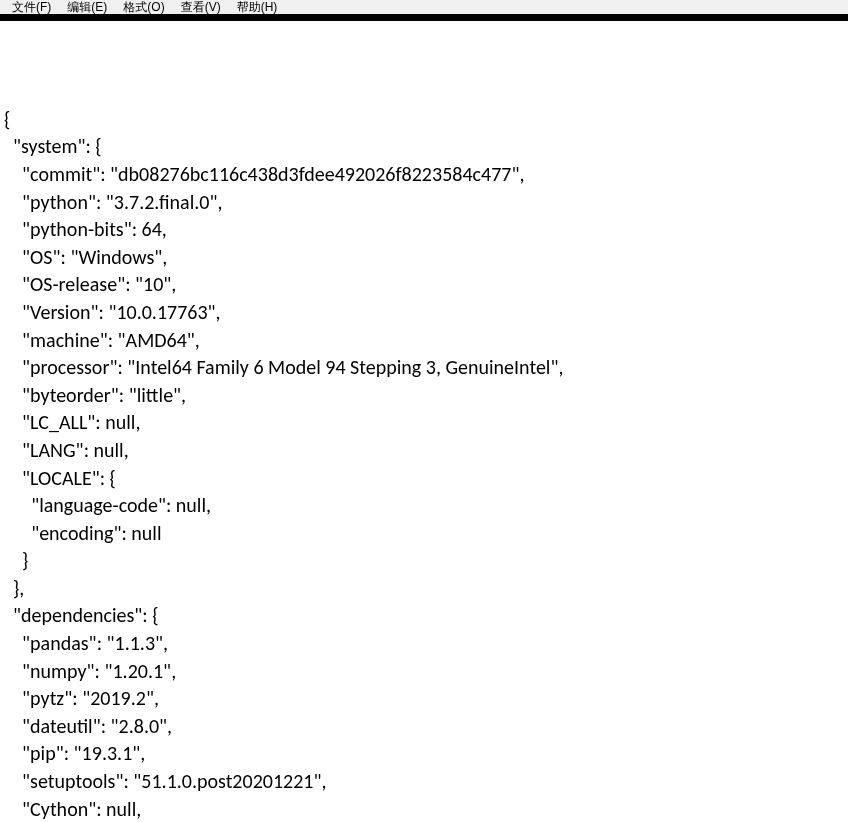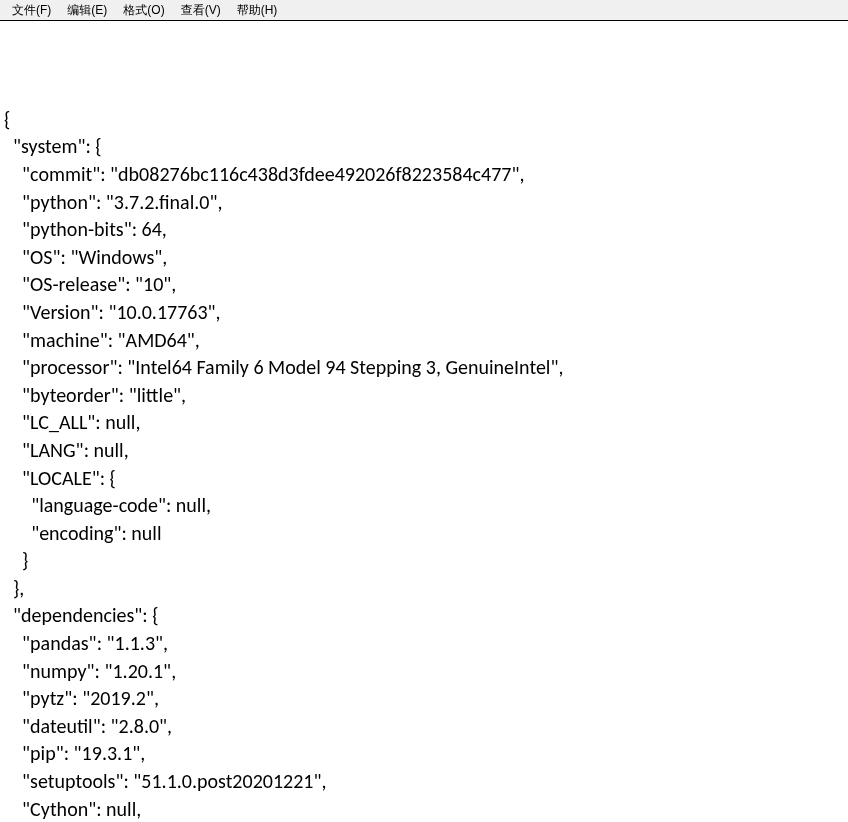--- a/index.html
+++ b/index.html
@@ -9,21 +9,21 @@
     }
     body {
       font-family: "Microsoft YaHei", "SimSun", sans-serif;
       background: #ffffff;
       width: 848px;
       height: 822px;
       overflow: hidden;
     }
     .menubar {
       background: #f0f0f0;
-      border-bottom: 1px solid #000000;
+      border-bottom: 7px solid #000000;
       height: 21px;
       display: flex;
       align-items: center;
       padding-left: 4px;
       font-size: 12px;
       color: #000000;
     }
     .menu-item {
       padding: 2px 8px;
       cursor: default;

